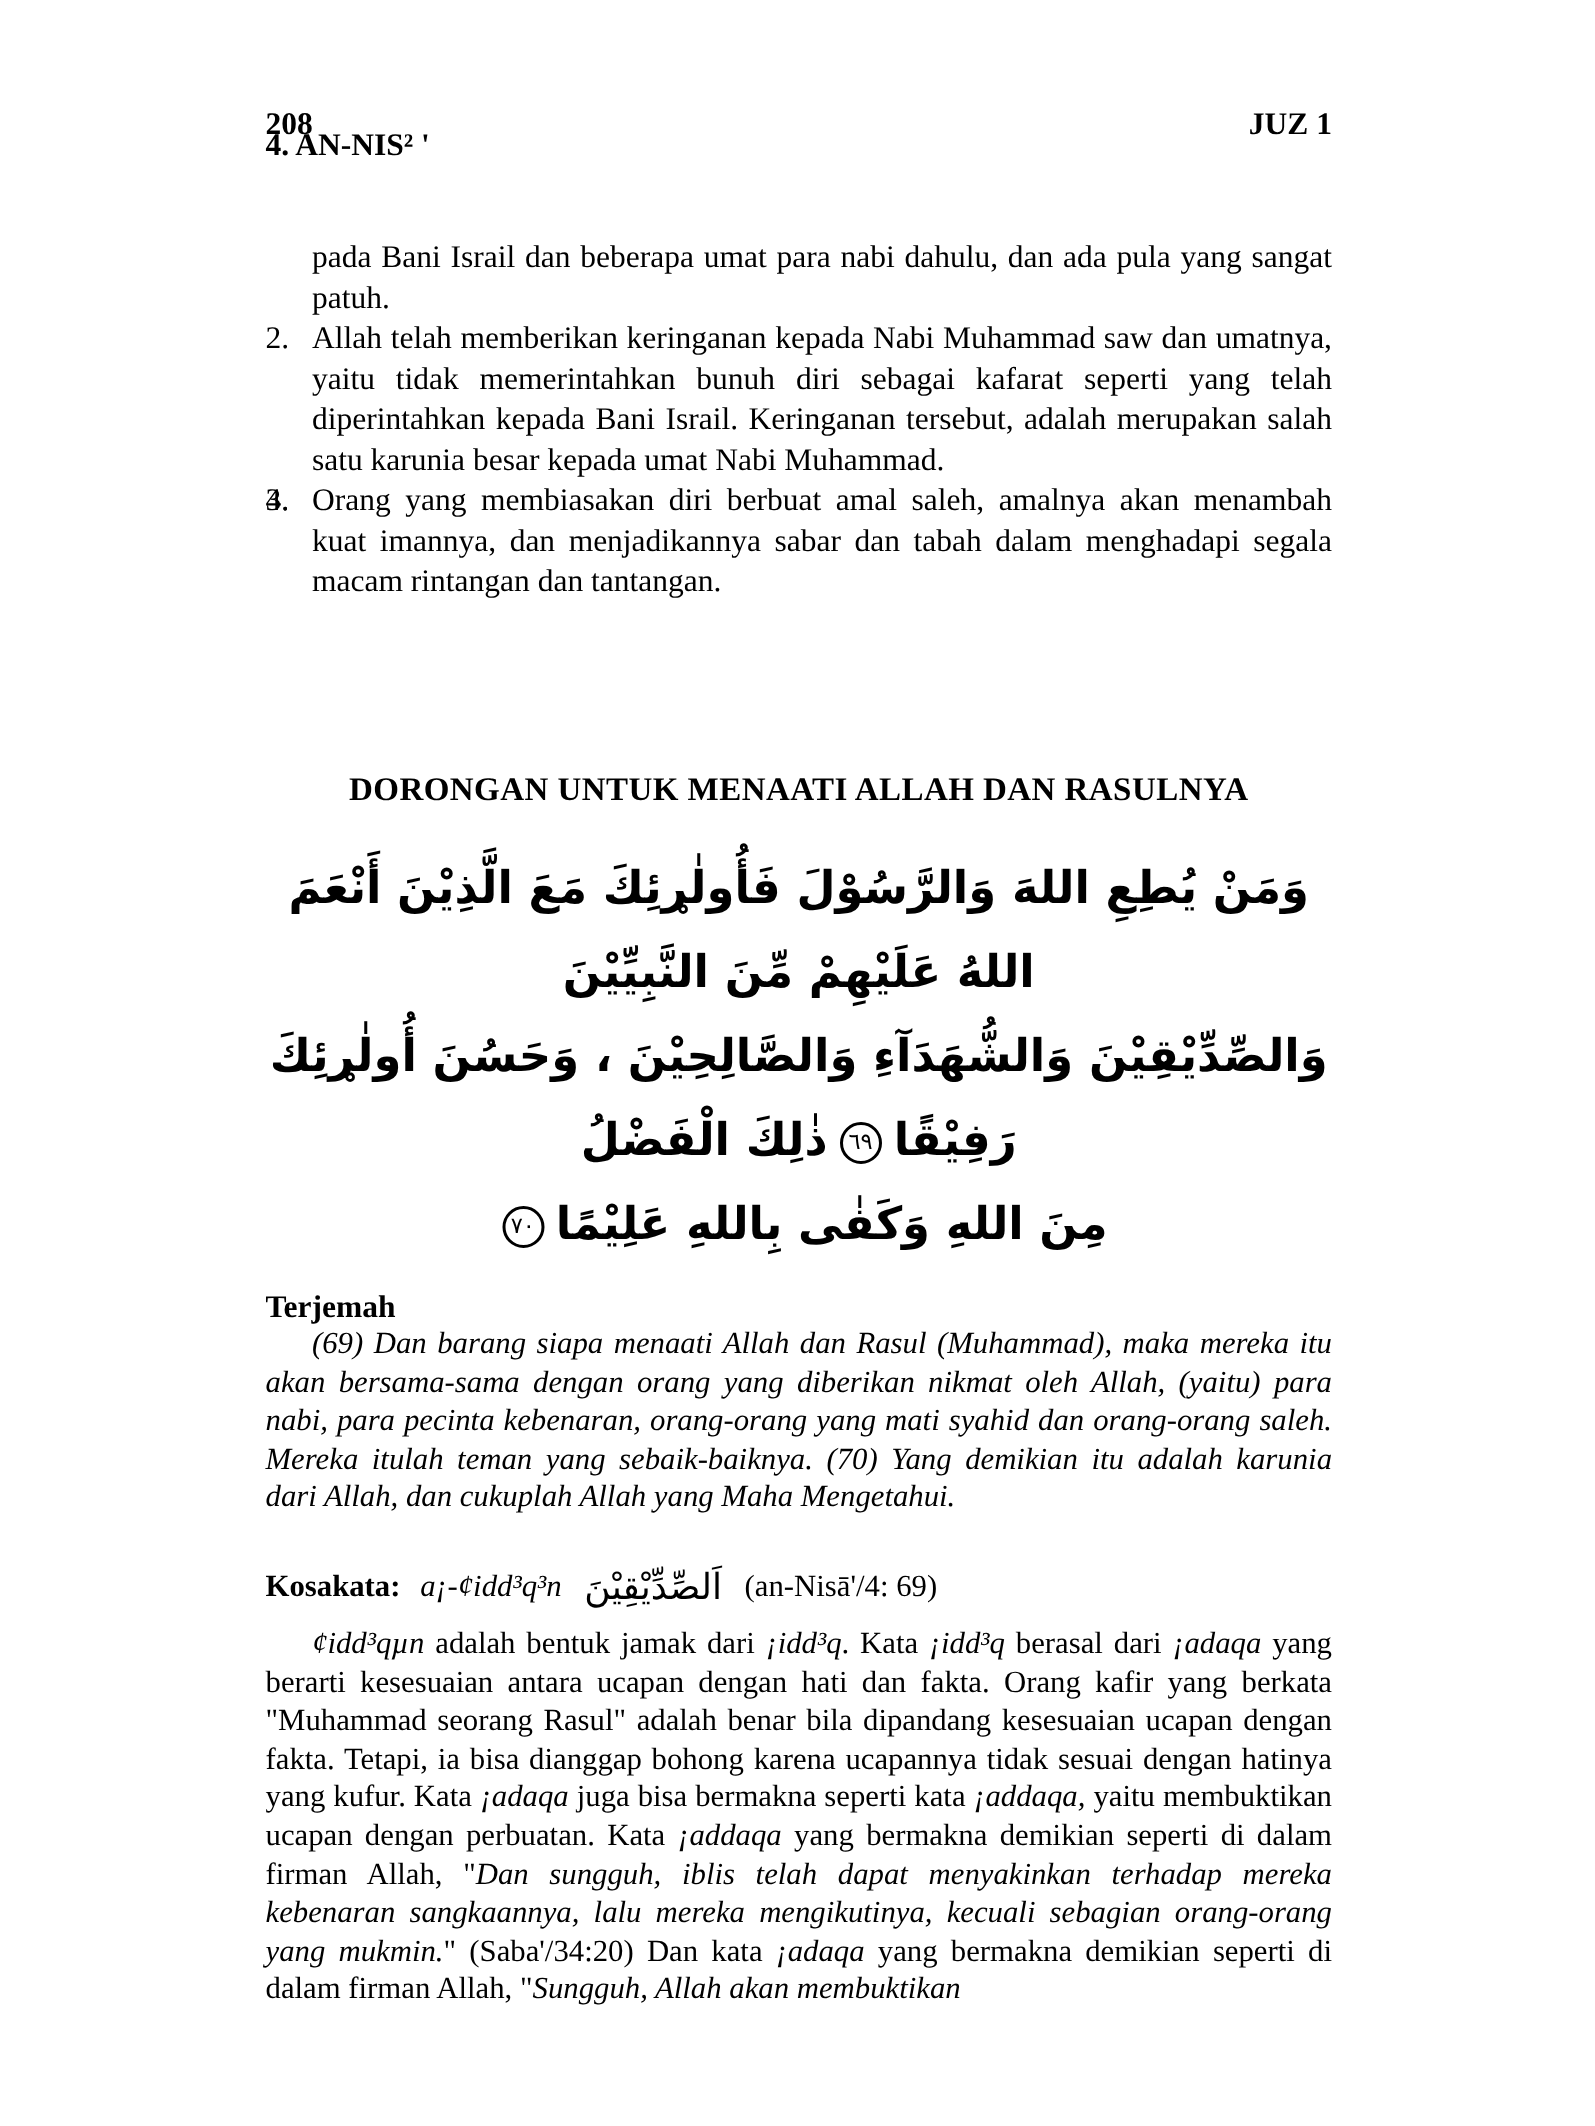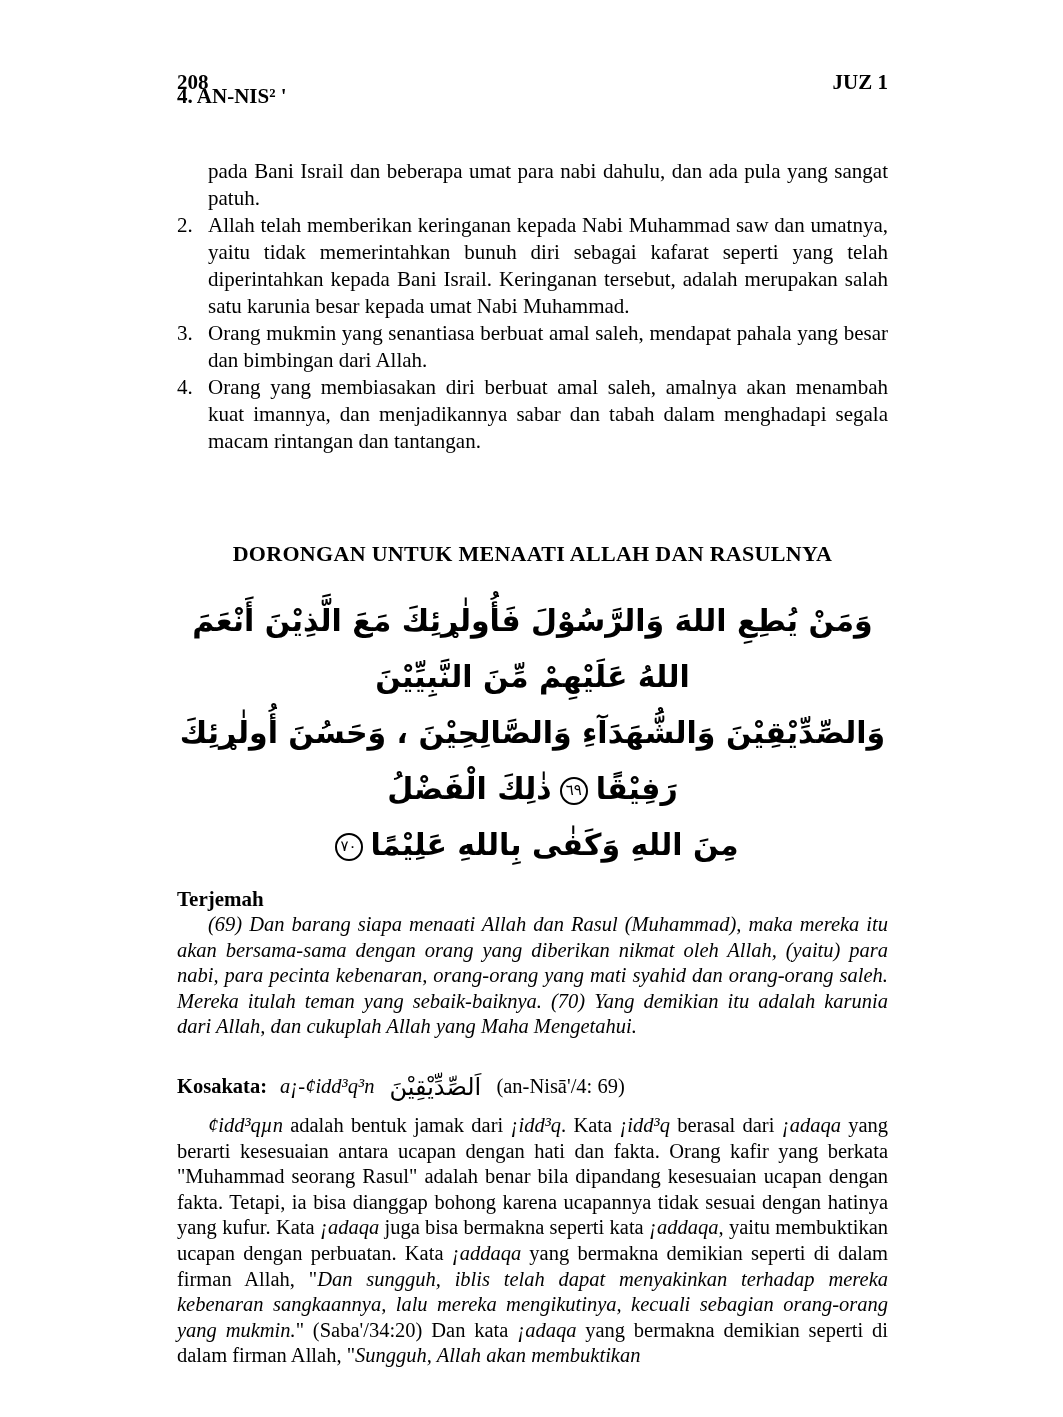--- a/index.html
+++ b/index.html
@@ -30,21 +30,21 @@
   }
   .page-number { position: absolute; left: 0; top: 0; }
   .running-title { position: absolute; left: 0; right: 18px; top: 0; text-align: left; margin-top: 14px; }
   .juz-label { position: absolute; right: 0; top: 0; }
   
   .list-block { margin-top: 62px; font-size: 21px; line-height: 27px; }
   .list-item { position: relative; padding-left: 31px; text-align: justify; }
   .list-item .num { position: absolute; left: 0; top: 0; }
   
   .section-heading {
-    margin-top: 86px;
+    margin-top: 112px;
     text-align: center;
     font-weight: bold;
     font-size: 22px;
     letter-spacing: 0.3px;
   }
   
   .arabic-block {
     margin-top: 26px;
     direction: rtl;
     text-align: center;
@@ -111,21 +111,20 @@
     <div class="list-block">
       <div class="list-item">
         <span>pada Bani Israil dan beberapa umat para nabi dahulu, dan ada pula yang sangat patuh.</span>
       </div>
       <div class="list-item">
         <span class="num">2.</span>
         <span>Allah telah memberikan keringanan kepada Nabi Muhammad saw dan umatnya, yaitu tidak memerintahkan bunuh diri sebagai kafarat seperti yang telah diperintahkan kepada Bani Israil. Keringanan tersebut, adalah merupakan salah satu karunia besar kepada umat Nabi Muhammad.</span>
       </div>
       <div class="list-item">
         <span class="num">3.</span>
-        <span>Orang mukmin yang senantiasa berbuat amal saleh, mendapat pahala yang besar dan bimbingan dari Allah.</span>
       </div>
       <div class="list-item">
         <span class="num">4.</span>
         <span>Orang yang membiasakan diri berbuat amal saleh, amalnya akan menambah kuat imannya, dan menjadikannya sabar dan tabah dalam menghadapi segala macam rintangan dan tantangan.</span>
       </div>
     </div>
 
     <div class="section-heading">DORONGAN UNTUK MENAATI ALLAH DAN RASULNYA</div>
 
     <div class="arabic-block">

